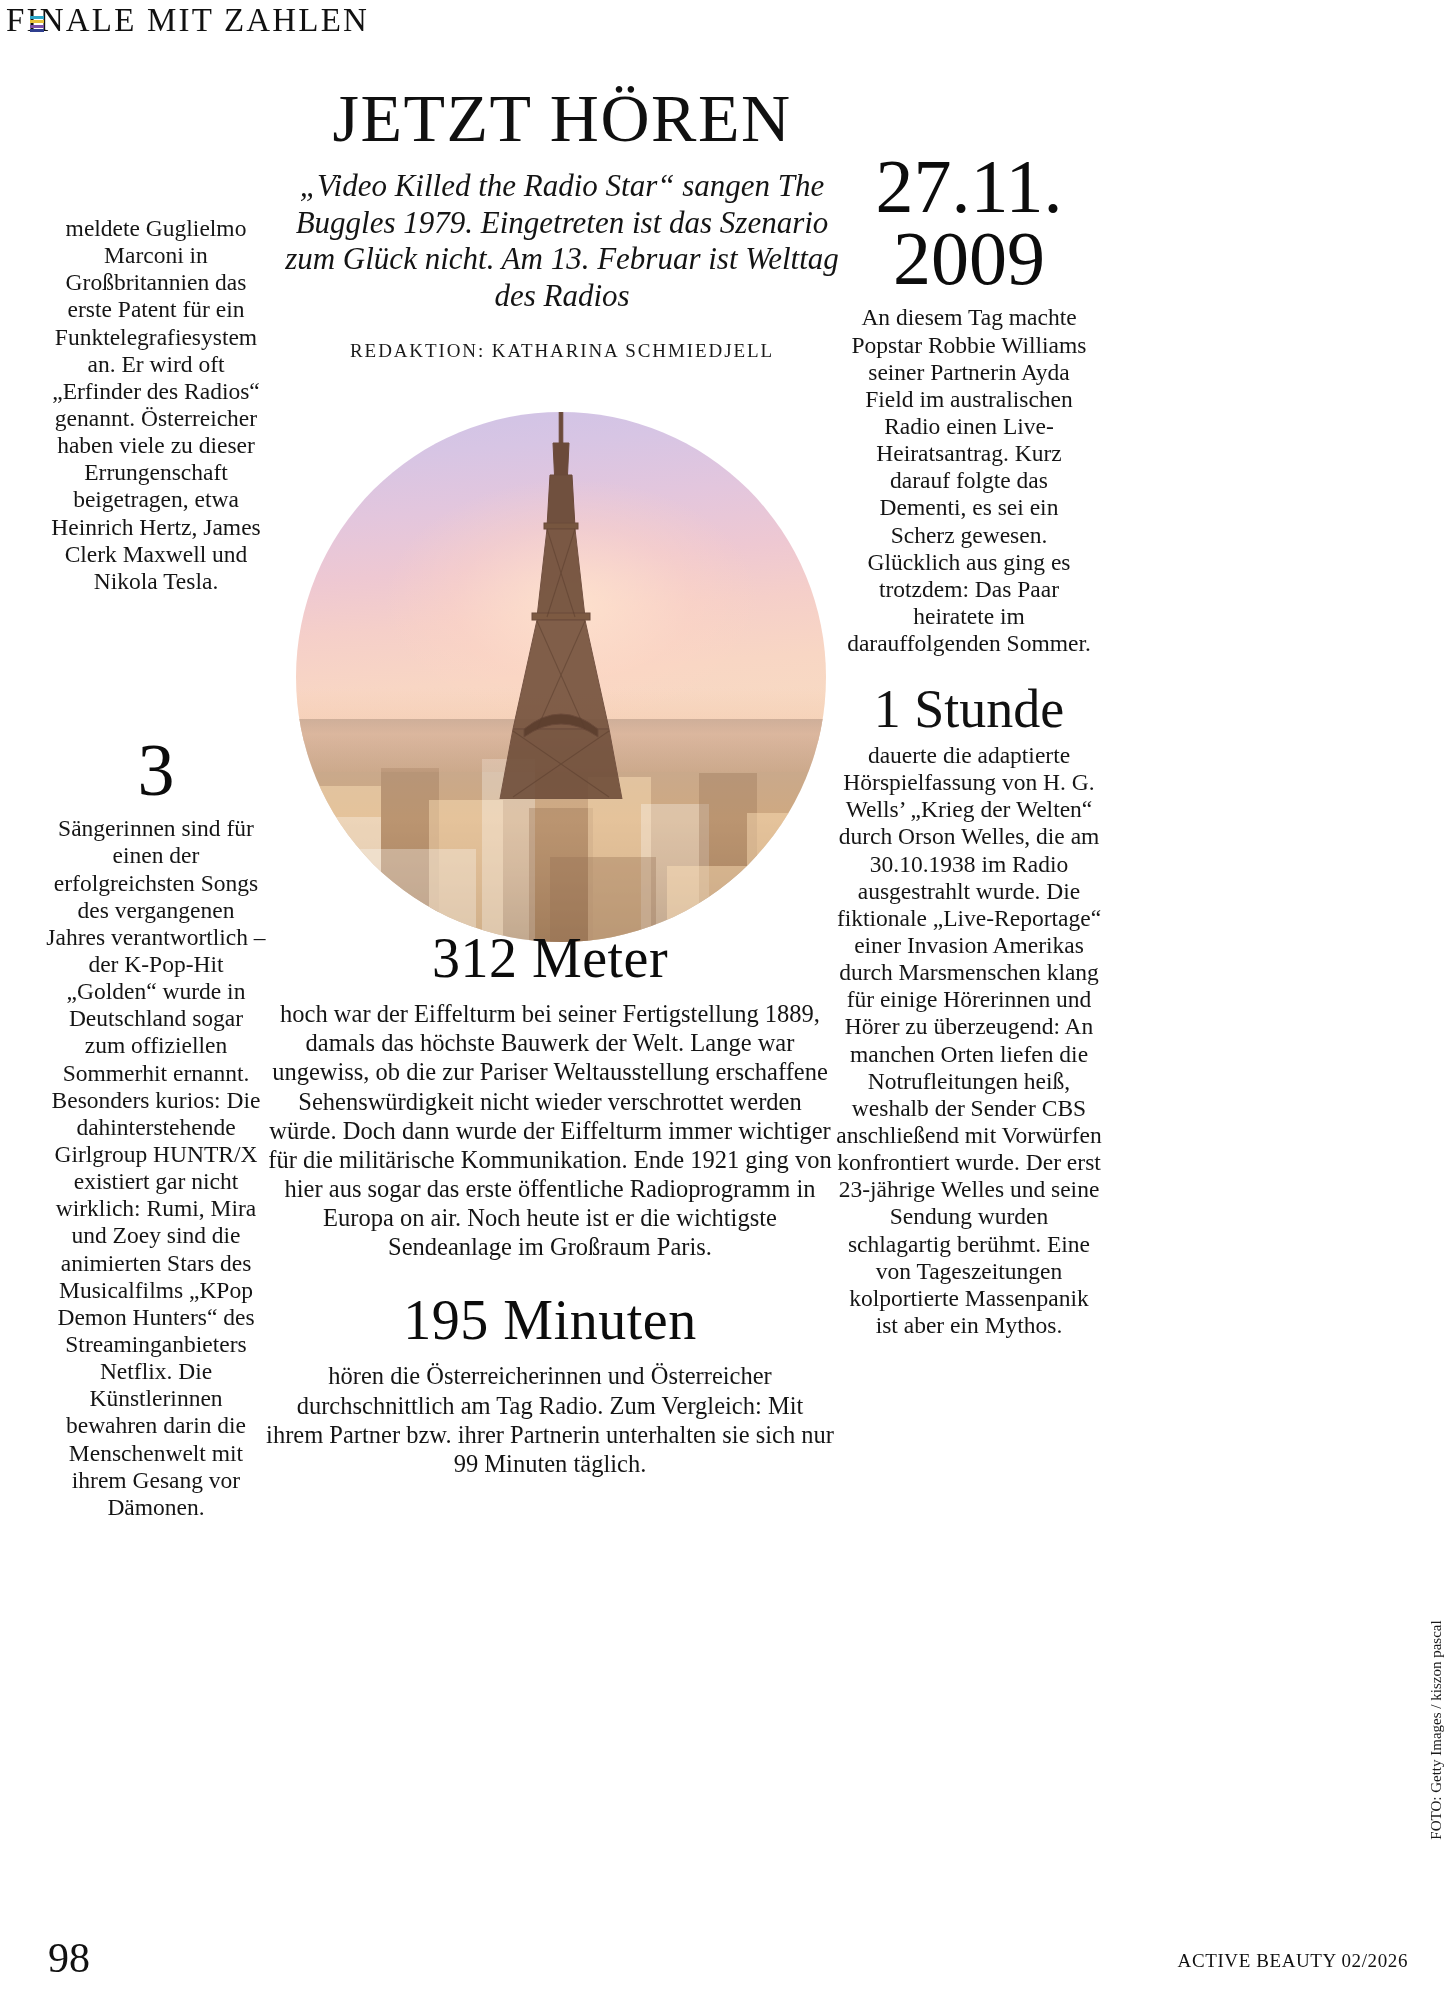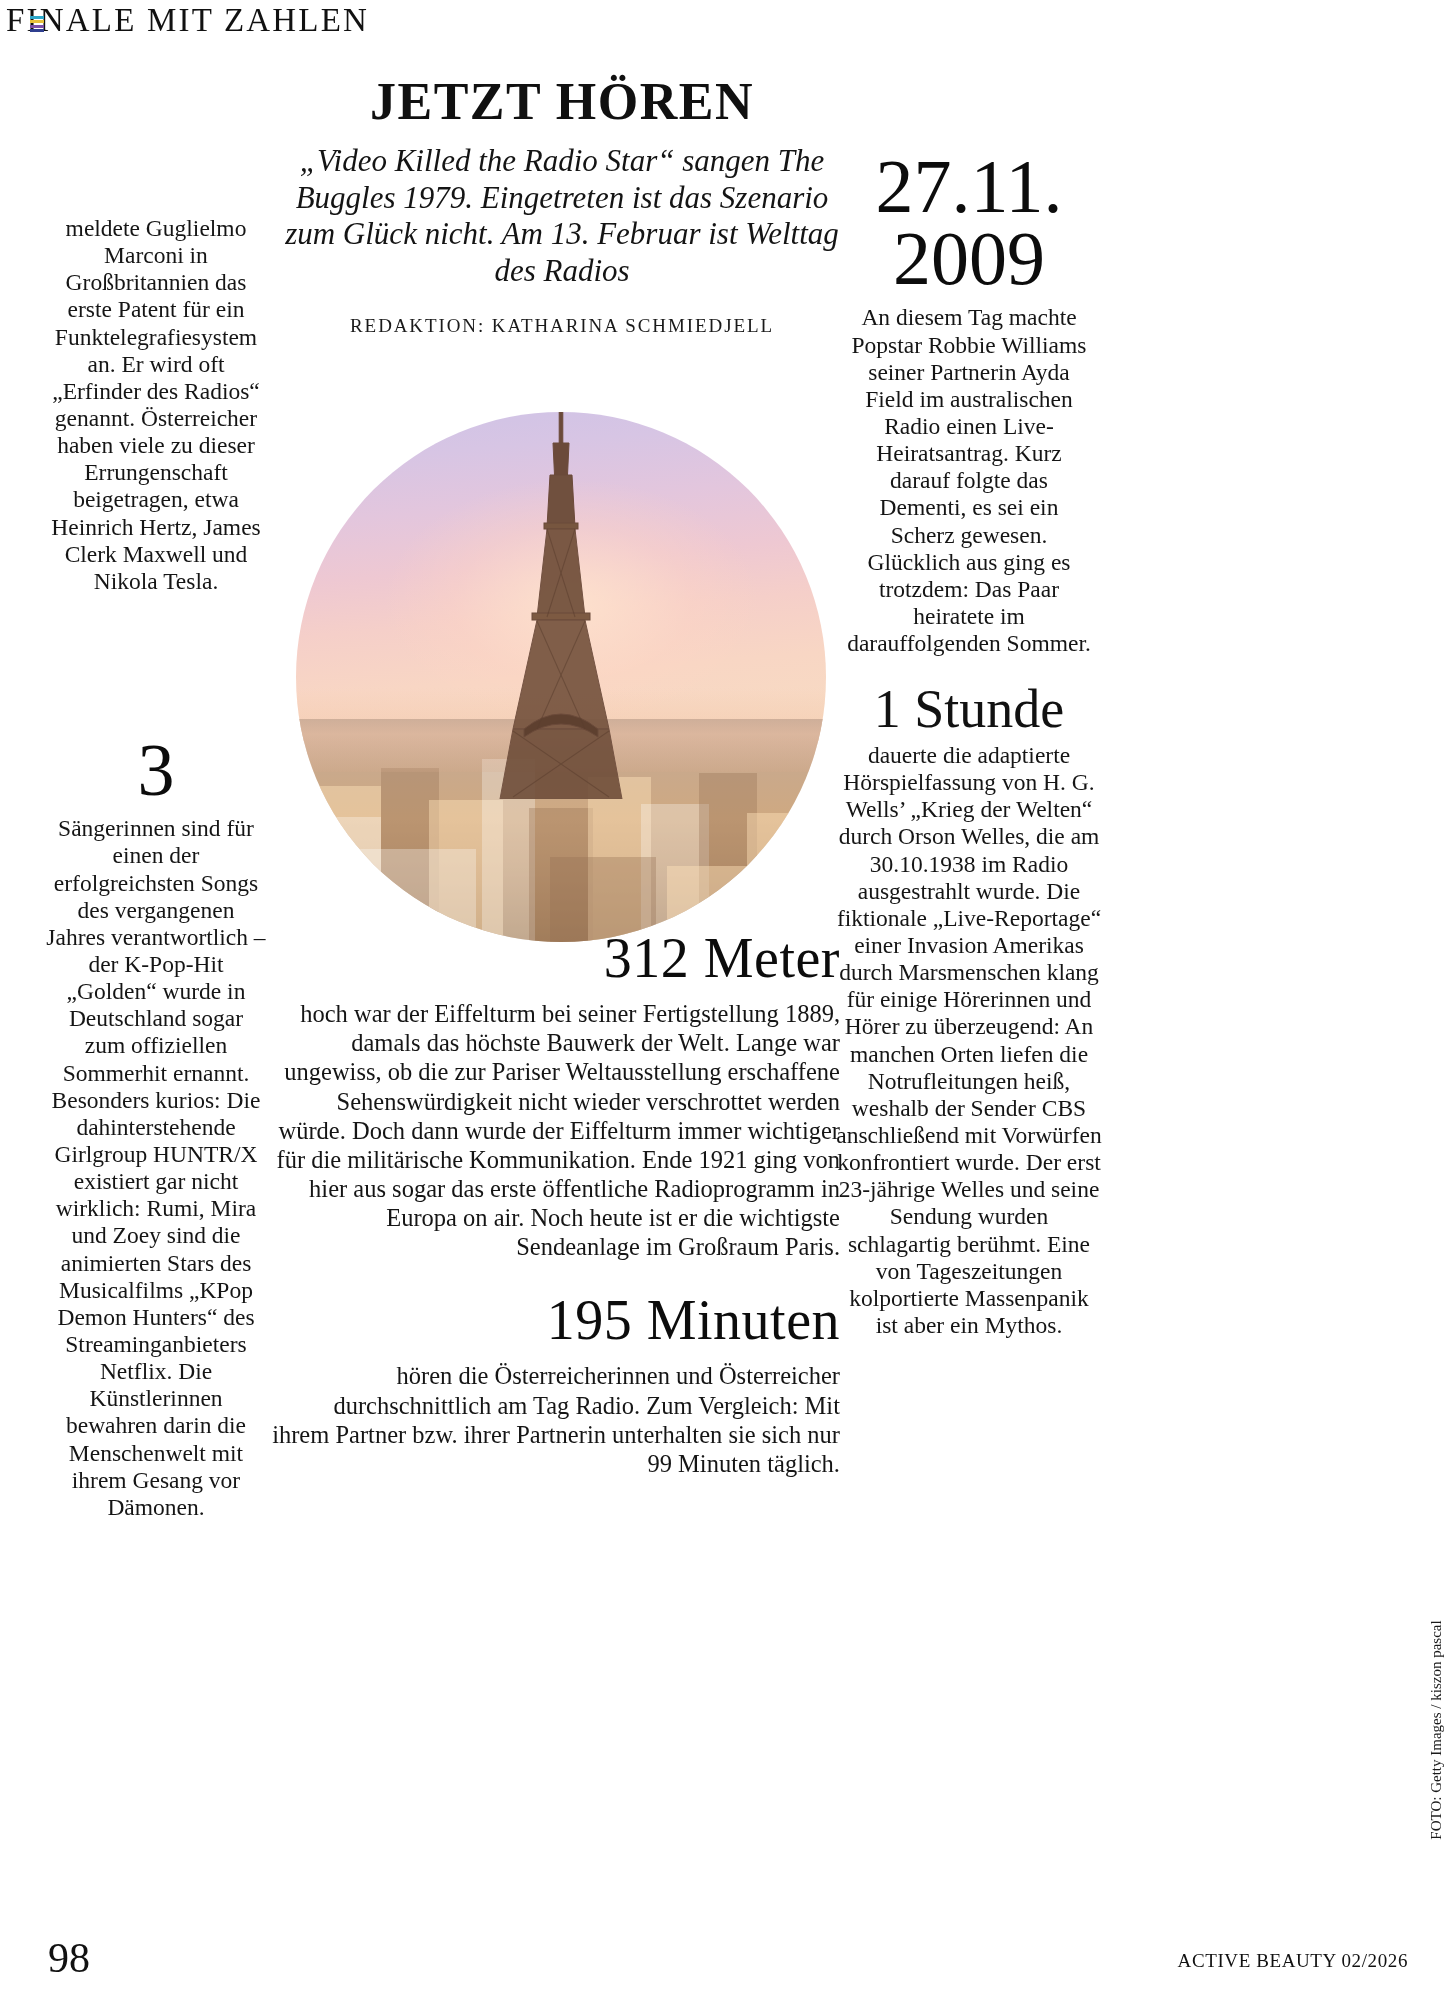--- a/index.html
+++ b/index.html
@@ -81,25 +81,25 @@
   .body-text {
     font-size: 23.5px;
     line-height: 1.155;
     color: #151515;
     margin: 0;
     text-align: center;
     hyphens: manual;
   }
 
   .headline {
-    font-size: 52px;
+    font-size: 68px;
     line-height: 1.06;
     letter-spacing: 1.5px;
-    margin: 4px;
-    font-weight: 700;
+    margin: 12px;
+    font-weight: 400;
     color: #101010;
   }
   .deck {
     font-style: italic;
     font-size: 31px;
     line-height: 1.18;
     margin: 14px 0 8px 0;
     color: #141414;
   }
   .byline {
@@ -160,24 +160,24 @@
     position: absolute;
     background: rgba(255,255,255,0.30);
     box-shadow: 0 1px 0 rgba(120,90,65,0.35);
   }
   .bld.dark { background: rgba(150,112,82,0.35); }
   .bld.warm { background: rgba(255,226,186,0.45); }
 
   
   .center-stats {
     position: absolute;
-    left: 272px;
+    left: 266px;
     top: 930px;
     width: 568px;
-    text-align: right;
+    text-align: center;
   }
   .stat-title {
     font-size: 56px;
     line-height: 1.02;
     margin: 0 0 12px 0;
     font-weight: 400;
     letter-spacing: 0.5px;
     color: #0c0c0c;
   }
   .stat-body {

